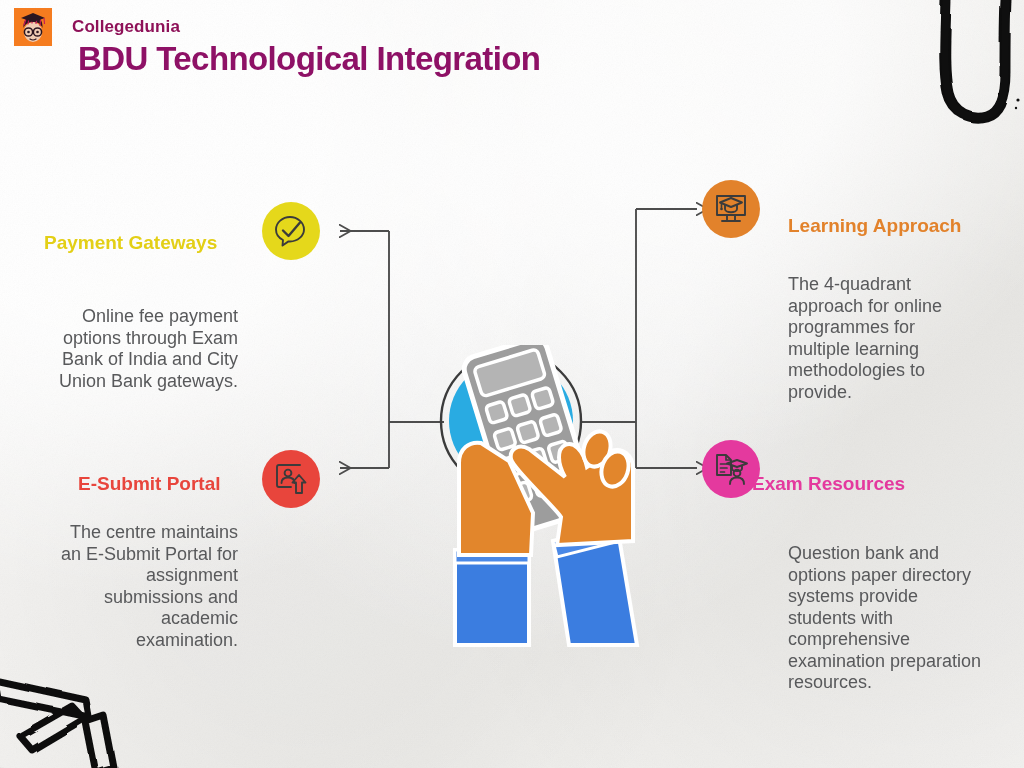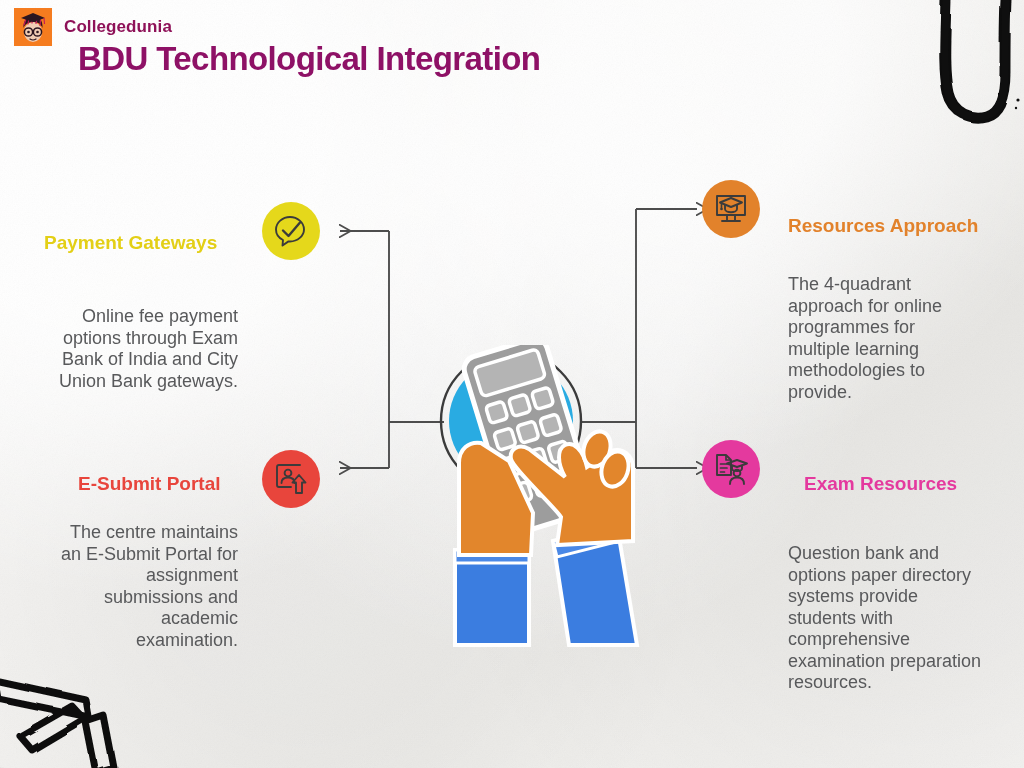--- a/index.html
+++ b/index.html
@@ -40,21 +40,21 @@
     pointer-events: none;
   }
 
   
   #logo-row {
     position: absolute;
     left: 14px;
     top: 8px;
     display: flex;
     align-items: center;
-    gap: 12px;
+    gap: 20px;
   }
   #logo-mark {
     width: 38px;
     height: 38px;
     background: #f57c1f;
     position: relative;
     overflow: hidden;
     flex: 0 0 auto;
   }
   #logo-text {
@@ -129,21 +129,21 @@
   #node-esubmit .node-icon   { left: 262px; top: 450px; background: #e8453c; }
   #node-esubmit .node-title  { left: 78px;  top: 473px; color: #e8453c; }
   #node-esubmit .node-body   { left: 54px;  top: 522px; width: 184px; text-align: right; }
 
   
   #node-learning .node-icon  { left: 702px; top: 180px; background: #e2822b; }
   #node-learning .node-title { left: 788px; top: 215px; color: #e2822b; }
   #node-learning .node-body  { left: 788px; top: 274px; width: 190px; text-align: left; }
 
   #node-exam .node-icon      { left: 702px; top: 440px; background: #e4399e; }
-  #node-exam .node-title     { left: 804px; top: 473px; color: #e4399e; }
+  #node-exam .node-title     { left: 752px; top: 473px; color: #e4399e; }
   #node-exam .node-body      { left: 788px; top: 543px; width: 200px; text-align: left; }
 </style>
 </head>
 <body>
 
 <div id="paper"></div>
 <svg id="paper-grain" width="1024" height="768">
   <defs>
     <filter id="grainf">
       <feTurbulence type="fractalNoise" baseFrequency="0.9" numOctaves="3" stitchTiles="stitch"></feTurbulence>
@@ -298,21 +298,21 @@
   <div class="node-icon">
     <svg width="36" height="36" viewBox="0 0 36 36">
       <path d="M4 5 L32 5 L32 24 L4 24 Z" fill="none" stroke="#3b3b3b" stroke-width="1.9" stroke-linejoin="round"></path>
       <path d="M14 24 L14 29 M22 24 L22 29 M9 30 L27 30" fill="none" stroke="#3b3b3b" stroke-width="1.9" stroke-linecap="round"></path>
       <path d="M18 7 L29 11.5 L18 16 L7 11.5 Z" fill="none" stroke="#3b3b3b" stroke-width="1.9" stroke-linejoin="round"></path>
       <path d="M12 13.5 L12 18 C12 20 15 21.2 18 21.2 C21 21.2 24 20 24 18 L24 13.5" fill="none" stroke="#3b3b3b" stroke-width="1.9" stroke-linejoin="round"></path>
       <path d="M8.5 12 L8.5 17" stroke="#3b3b3b" stroke-width="1.6" stroke-linecap="round"></path>
       <circle cx="8.5" cy="18" r="1.3" fill="#3b3b3b"></circle>
     </svg>
   </div>
-  <div class="node-title">Resources Approach</div>
+  <div class="node-title">Learning Approach</div>
   <div class="node-body">The 4-quadrant approach for online programmes for multiple learning methodologies to provide.</div>
 </div>
 
 <div class="node" id="node-exam">
   <div class="node-icon">
     <svg width="36" height="36" viewBox="0 0 36 36">
       <path d="M4 4 L13 4 L18 9 L18 24 L4 24 Z" fill="none" stroke="#3b3b3b" stroke-width="1.9" stroke-linejoin="round"></path>
       <path d="M13 4 L13 9 L18 9" fill="none" stroke="#3b3b3b" stroke-width="1.7" stroke-linejoin="round"></path>
       <path d="M7.5 13 L14 13 M7.5 17 L14 17 M7.5 21 L11.5 21" stroke="#3b3b3b" stroke-width="1.7" stroke-linecap="round"></path>
       <path d="M24 9 L34 12.5 L24 16 L14 12.5 Z" fill="none" stroke="#3b3b3b" stroke-width="1.9" stroke-linejoin="round"></path>

